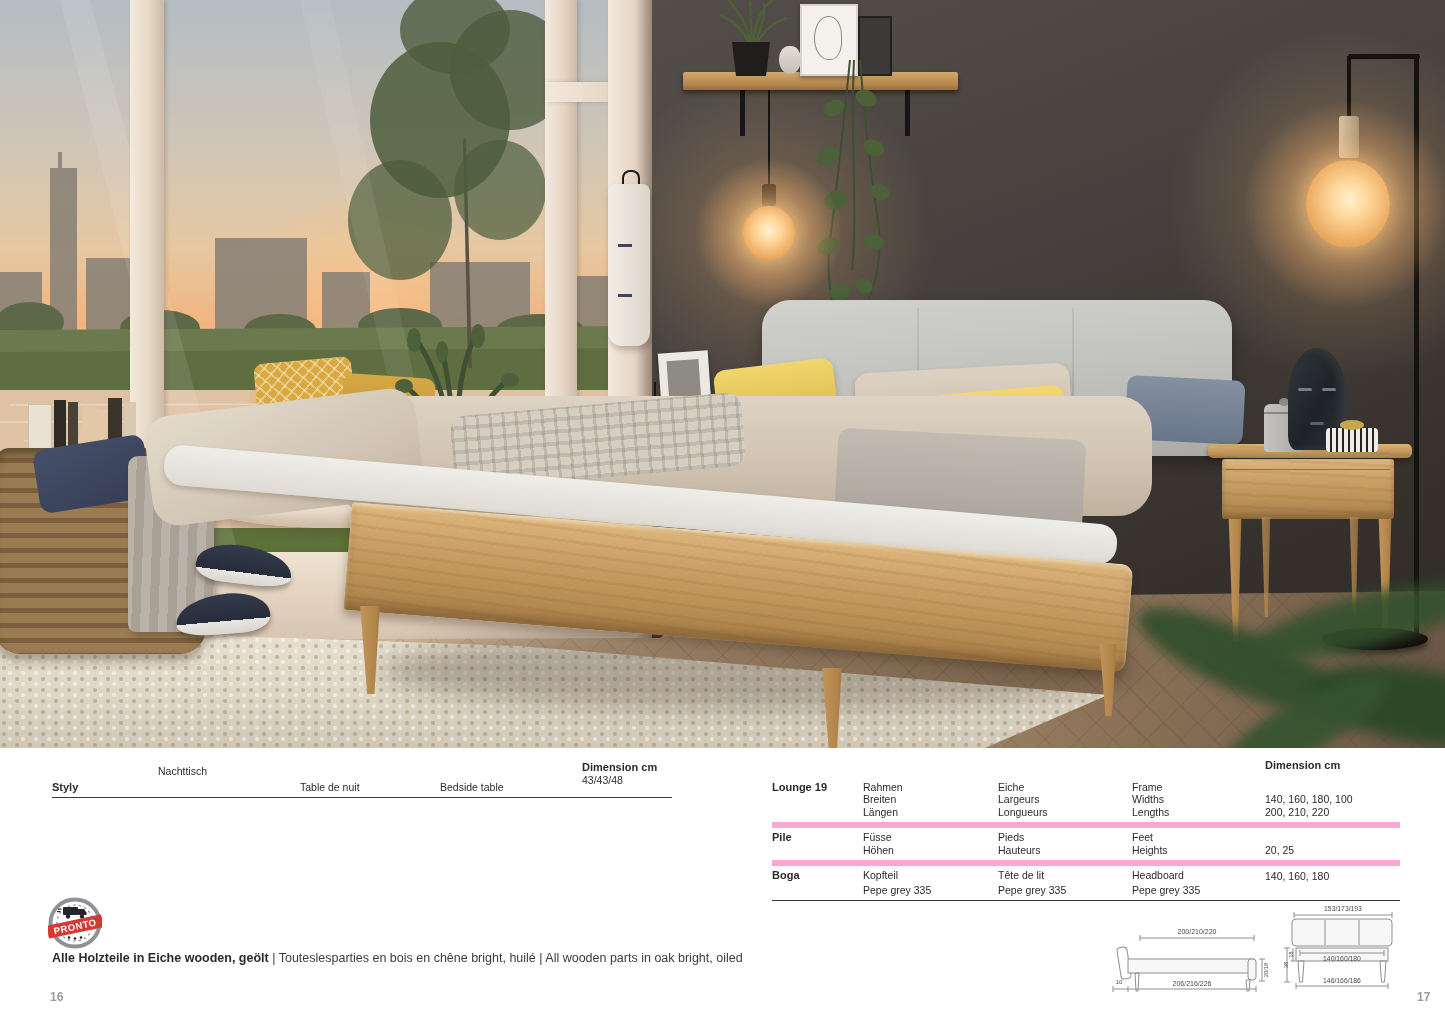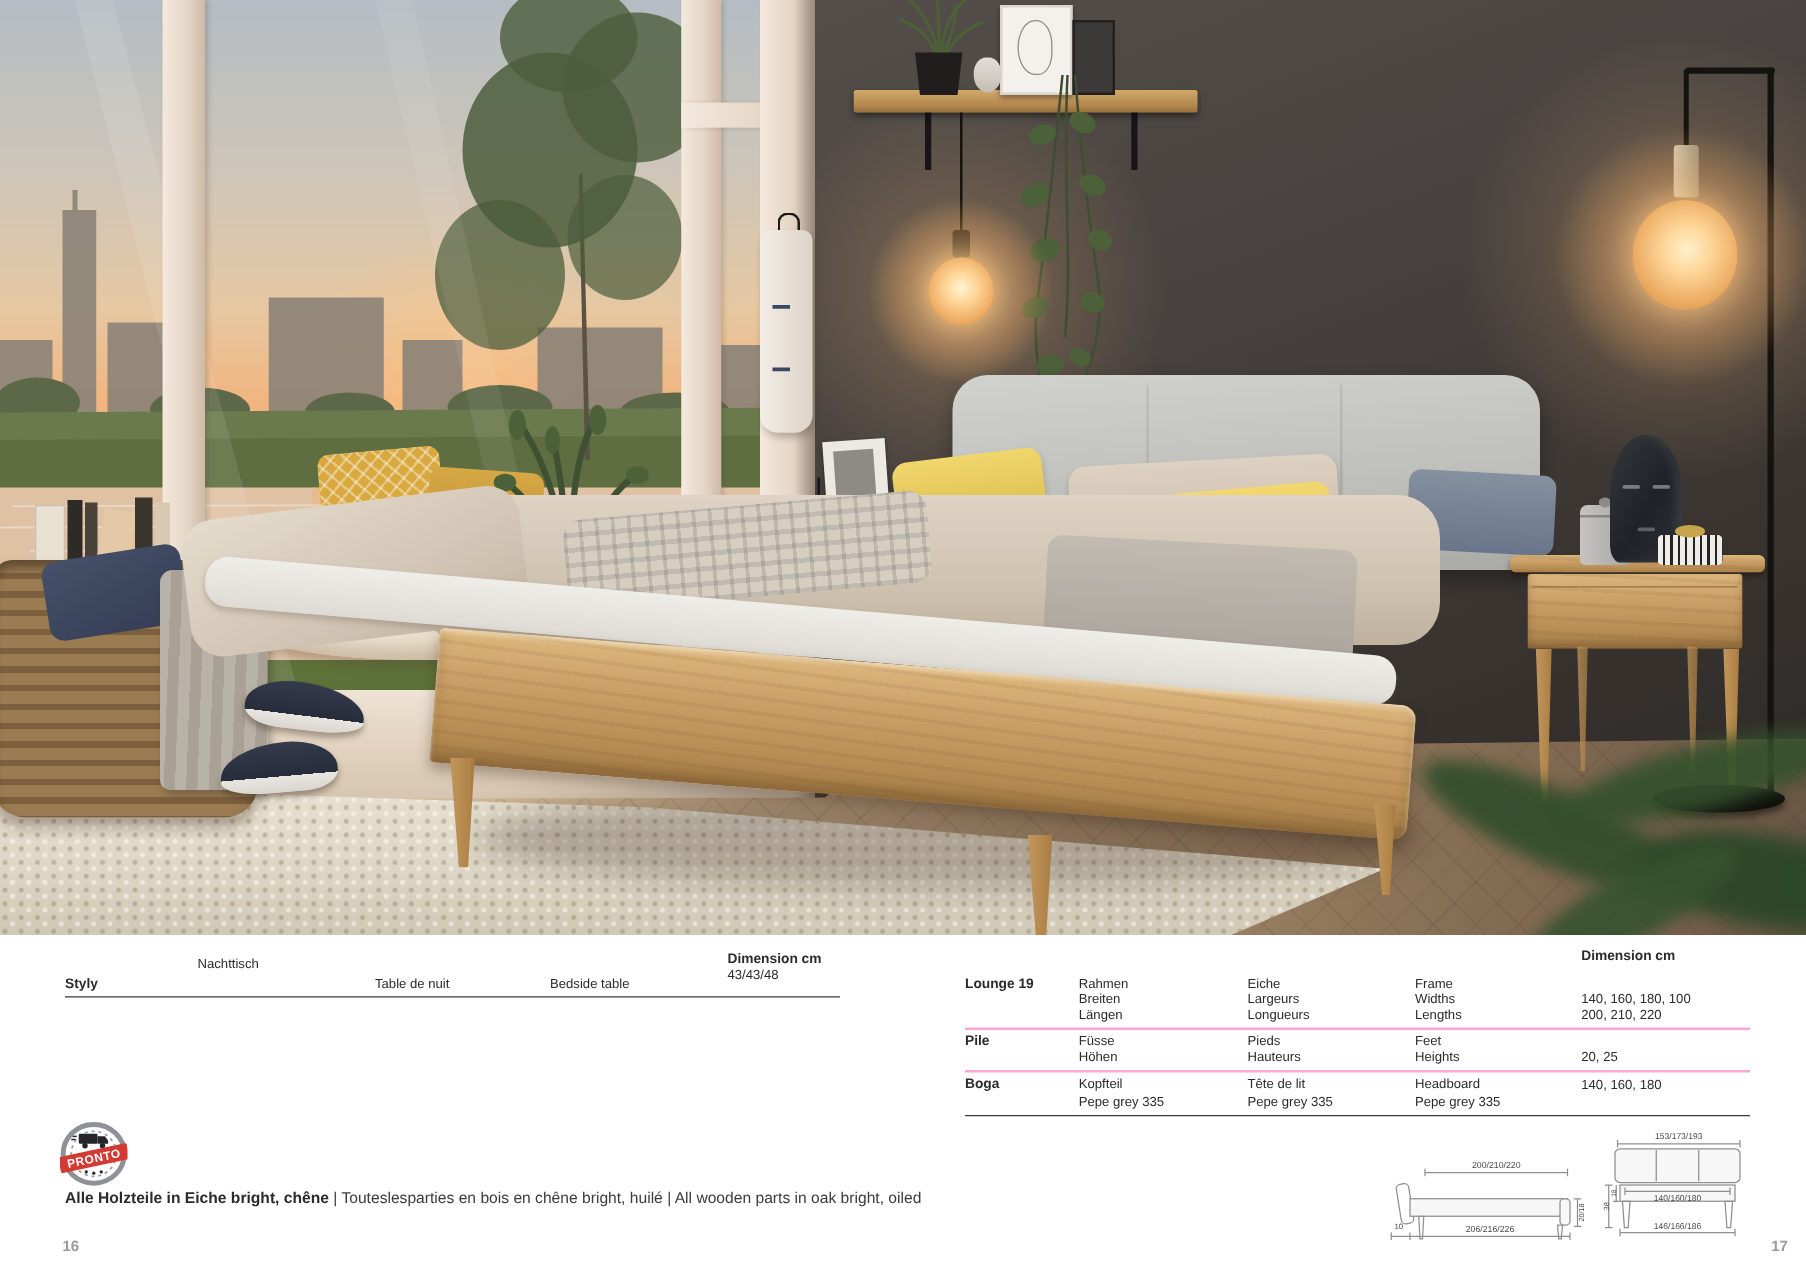--- a/index.html
+++ b/index.html
@@ -37,21 +37,21 @@
   .wood{background:
      repeating-linear-gradient(3deg, rgba(115,75,35,.10) 0 3px, transparent 3px 12px),
      linear-gradient(180deg,#dcb67c 0%,#cda26a 32%,#bb9157 68%,#a87f49 100%);}
   .leg{clip-path:polygon(15% 0,85% 0,66% 100%,40% 100%);
      background:linear-gradient(90deg,#c69a60,#b08349 70%,#97703c);}
   .dim-label{fill:#4a4a4a;font-family:"Liberation Sans",sans-serif;}
   
   .spec{font-size:10.5px;line-height:12.5px;color:#2b2b2b;}
   .spec b{font-size:11px;}
   .rtab-row{display:grid;grid-template-columns:91px 135px 134px 133px 135px;padding:3px 0 4px 0;}
-  .rule{border-top:2px solid #f9a8d4;}
+  .rule{border-top:6px solid #f9a8d4;}
   .notes1{font-size:12.5px;}
   .notes2{font-size:10.5px;}
   .pageno{font-size:12px;font-weight:bold;color:#9b9b9b;}
 </style>
 </head>
 <body>
 
 <div class="page">
 
   <div class="photo">
@@ -416,21 +416,21 @@
     <g transform="rotate(-12 27 29)">
       <rect x="-1" y="23" width="56" height="13" rx="1.5" fill="#d23b34"></rect>
       <text x="27" y="33" text-anchor="middle" font-size="9.5" font-weight="bold" fill="#ffffff" font-family="Liberation Sans, sans-serif" letter-spacing="0.5">PRONTO</text>
     </g>
     <circle cx="21" cy="40.5" r="1.3" fill="#26262a"></circle>
     <circle cx="27" cy="41.5" r="1.3" fill="#26262a"></circle>
     <circle cx="33" cy="40.5" r="1.3" fill="#26262a"></circle>
   </svg>
 
   <div class="ab notes1" style="left:52px;top:951px;width:900px;">
-    <b>Alle Holzteile in Eiche bright, chêne</b>
+    <b>Alle Holzteile in Eiche wooden, geölt</b>
     <span style="color:#3c3c3c;">|  Touteslesparties en bois en chêne bright, huilé | All wooden parts in oak bright, oiled</span>
   </div>
 
   <svg class="ab" viewBox="0 0 160 72" style="left:1110px;top:925px;width:160px;height:72px;">
     <g stroke="#8f8f8f" stroke-width="1" fill="none">
       <rect x="9" y="22" width="10" height="32" rx="3.5" transform="rotate(-9 14 38)"></rect>
       <rect x="18" y="34" width="126" height="14" fill="#f7f7f7"></rect>
       <rect x="138" y="34" width="8" height="21" rx="3" fill="#f7f7f7"></rect>
       <path d="M25,48 L29,48 L28,66 L26,66 Z"></path>
       <path d="M136,55 L140,55 L139,66 L137,66 Z"></path>

